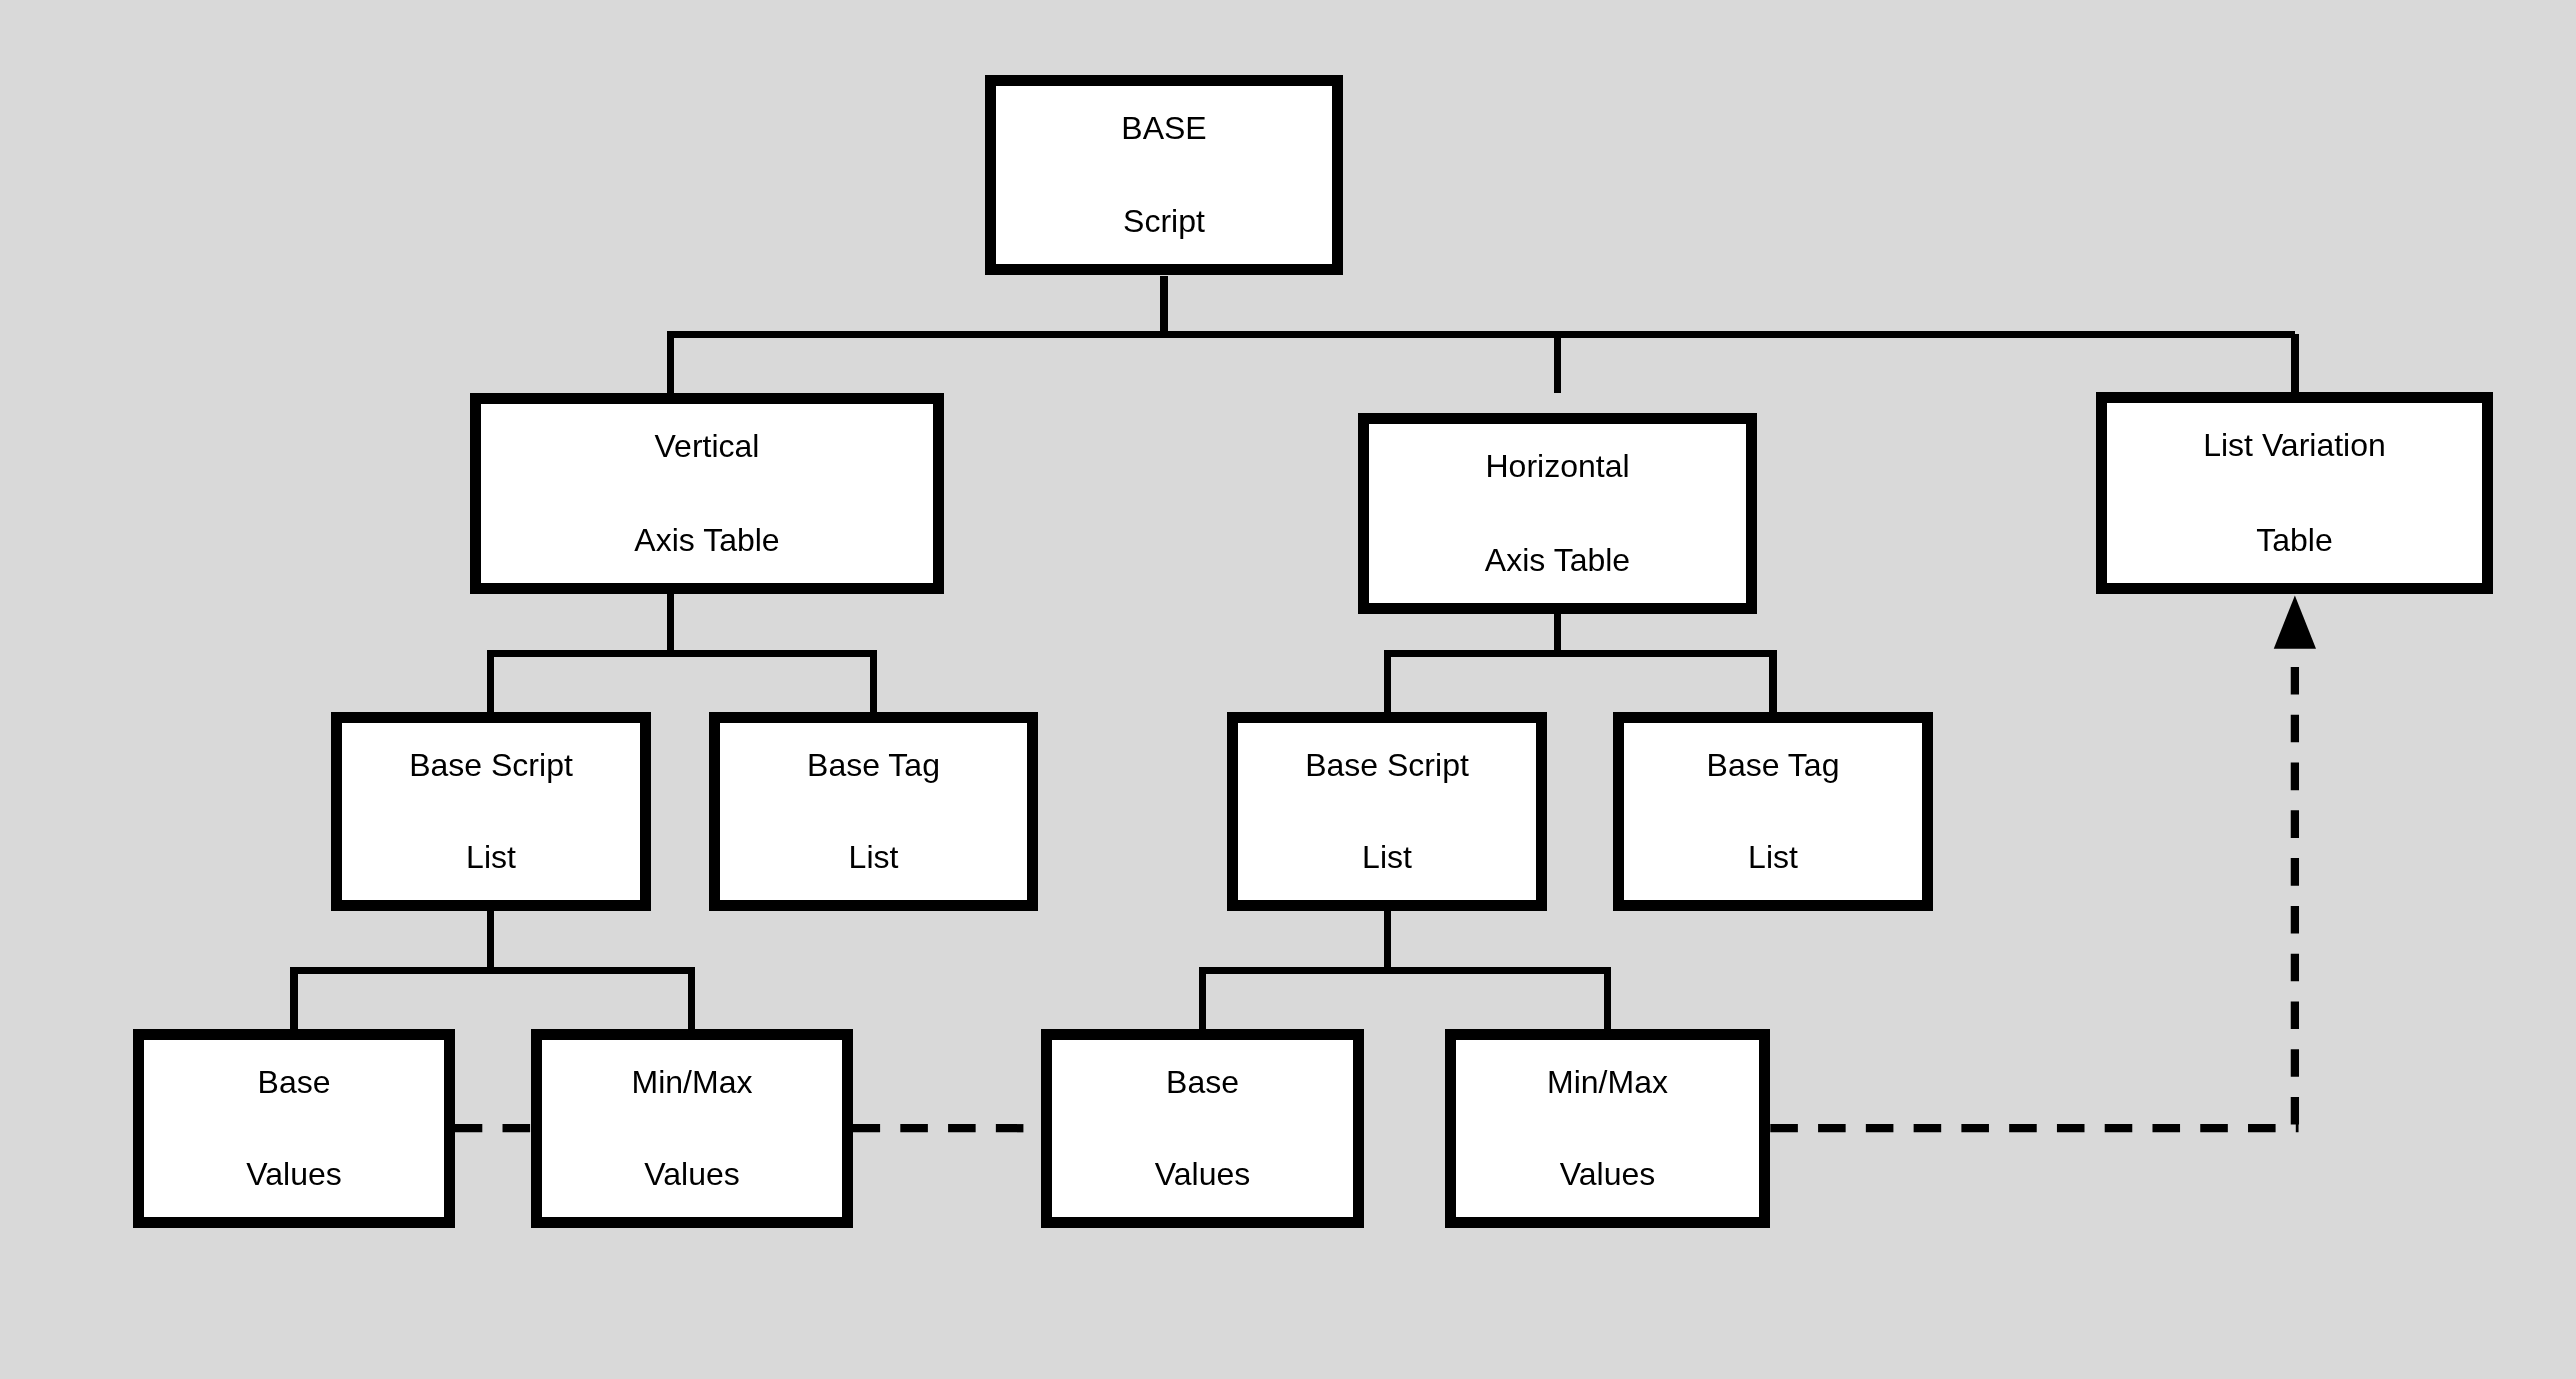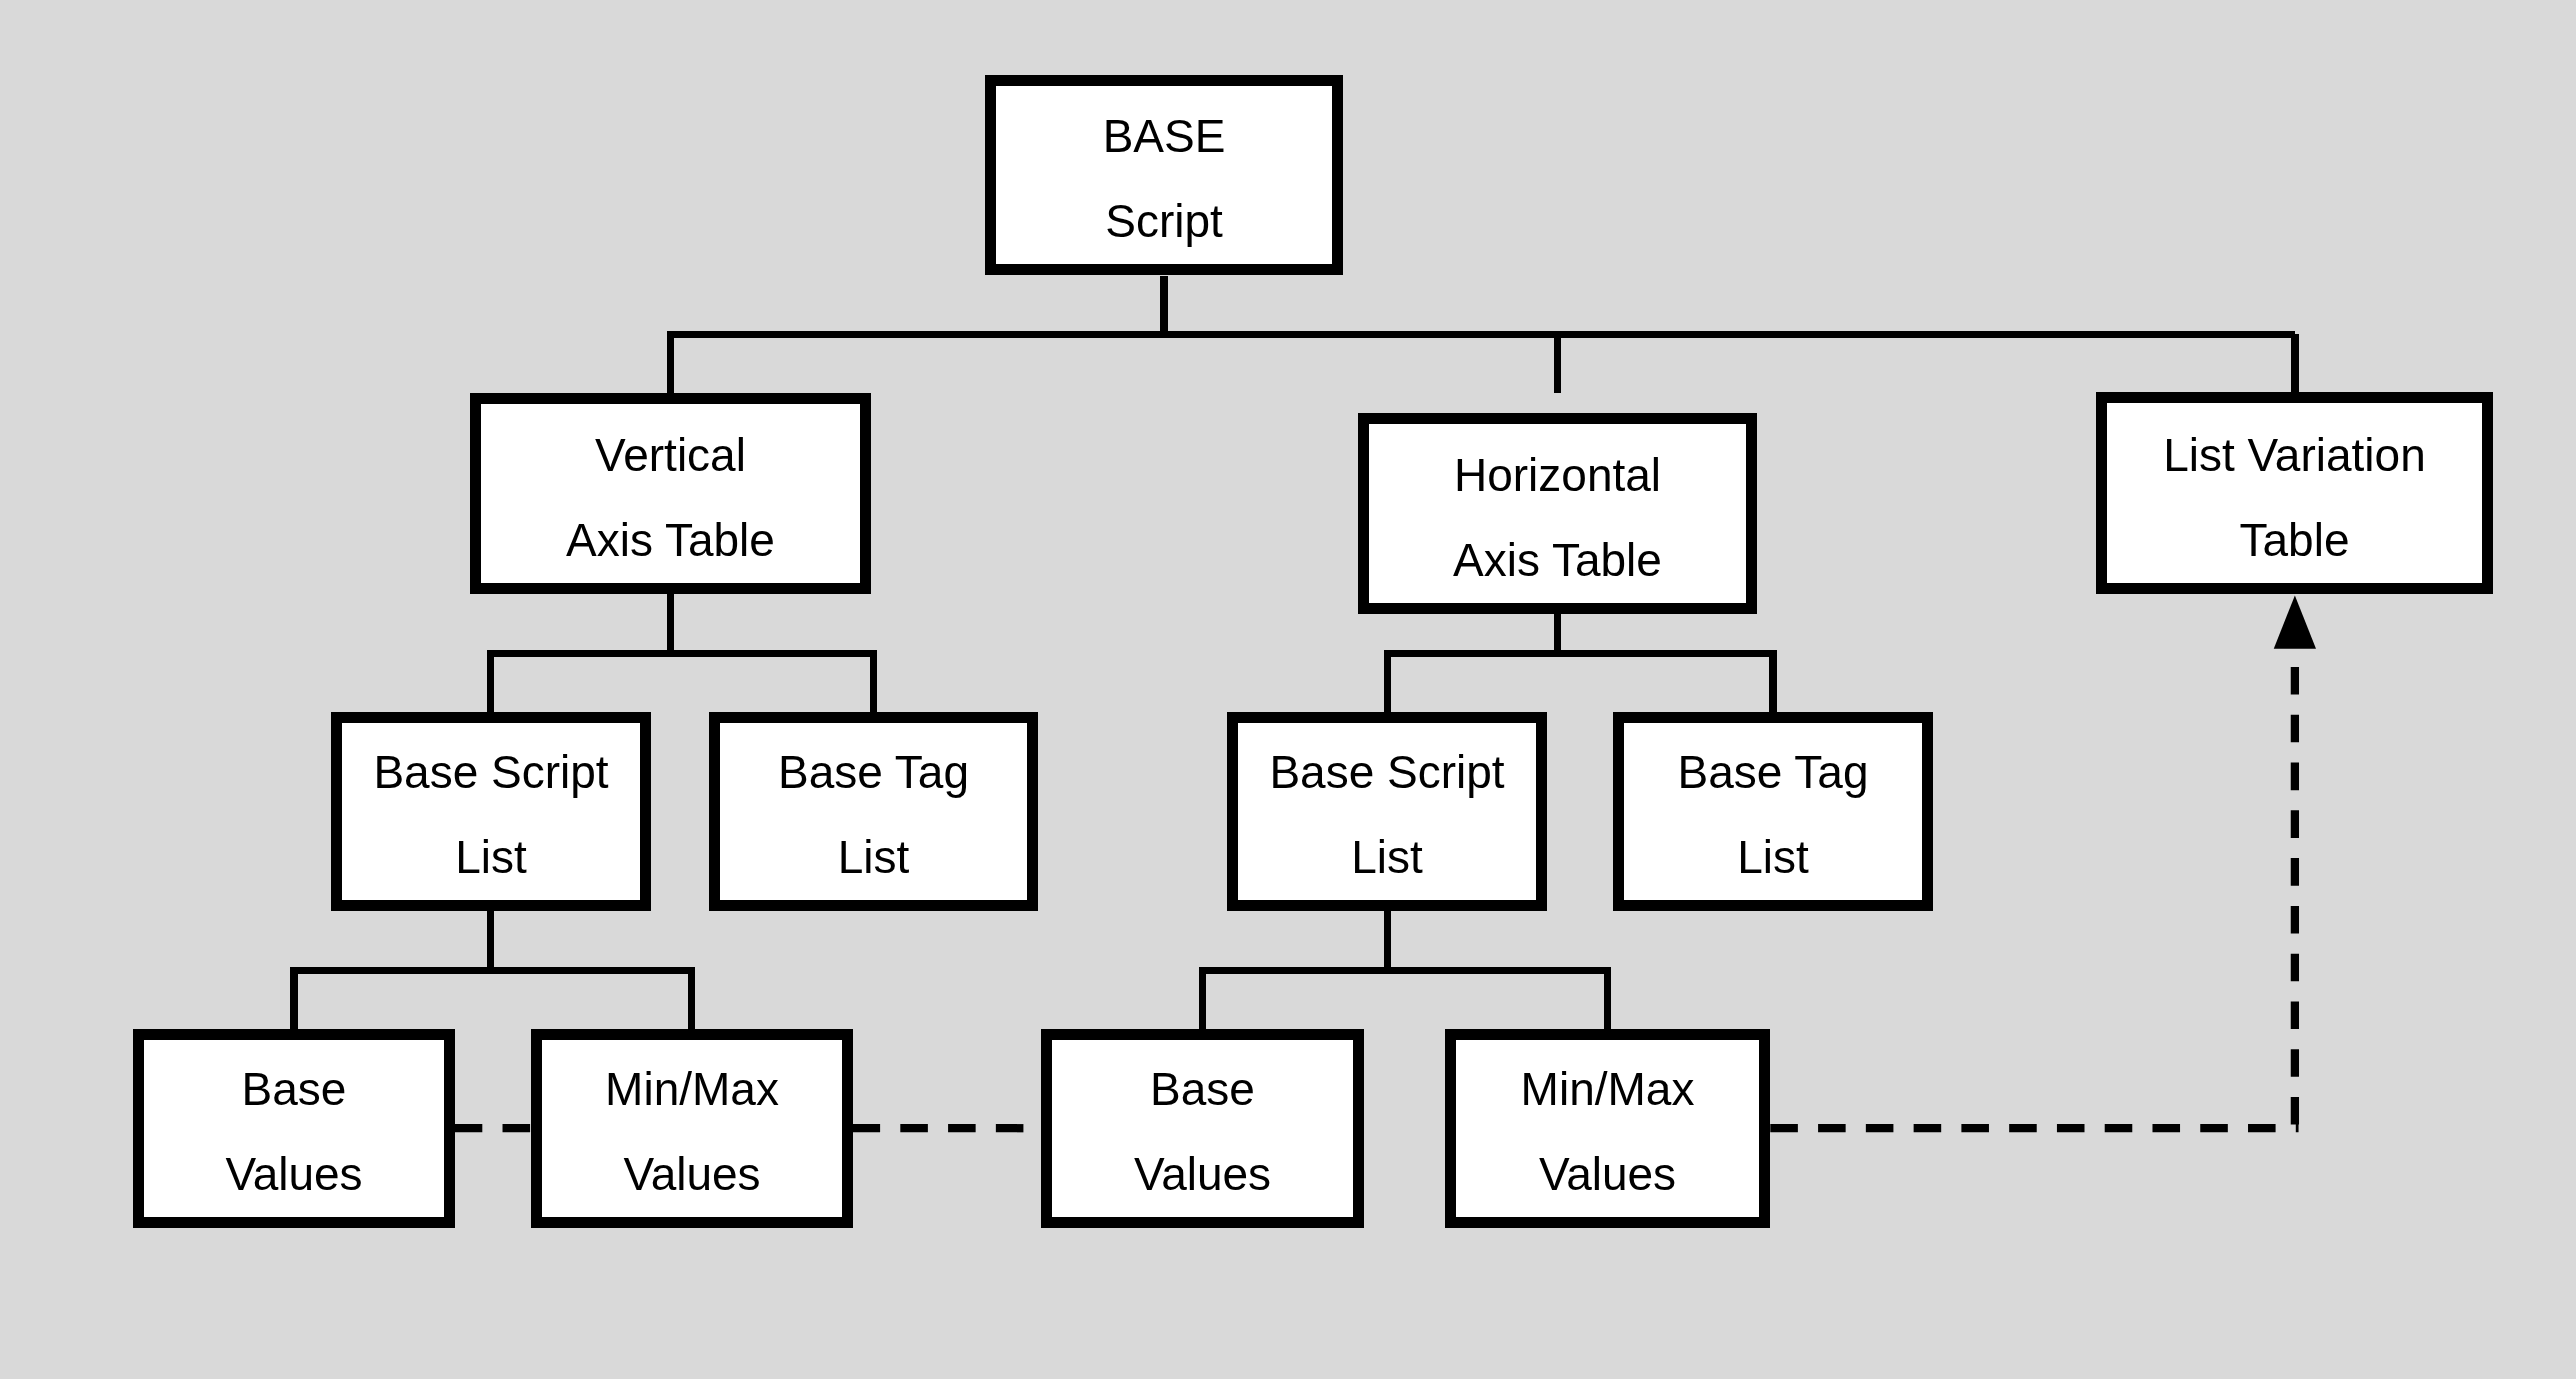--- a/index.html
+++ b/index.html
@@ -23,24 +23,24 @@
     height: 1380px;
   }
   .node {
     position: absolute;
     box-sizing: border-box;
     background: #ffffff;
     border: 11px solid #000000;
     display: flex;
     flex-direction: column;
     align-items: center;
-    justify-content: flex-end;
+    justify-content: space-between;
     text-align: center;
     color: #000000;
-    font-size: 46px;
+    font-size: 32px;
     line-height: 85px;
     white-space: nowrap;
   }
   .node span { display: block; }
 </style>
 </head>
 <body>
 
 <div id="canvas">
 
@@ -81,21 +81,21 @@
       <path d="M2498,1224 V706"></path>
     </g>
     <polygon points="2498,648 2475,706 2521,706" fill="#000000" stroke="none"></polygon>
   </svg>
 
   <div class="node" style="left:985px; top:75px; width:358px; height:200px;">
     <span>BASE</span>
     <span>Script</span>
   </div>
 
-  <div class="node" style="left:470px; top:393px; width:401px; height:201px;">
+  <div class="node" style="left:470px; top:393px; width:474px; height:201px;">
     <span>Vertical</span>
     <span>Axis Table</span>
   </div>
 
   <div class="node" style="left:1358px; top:393px; width:399px; height:201px;margin-top:20px;">
     <span>Horizontal</span>
     <span>Axis Table</span>
   </div>
 
   <div class="node" style="left:2096px; top:392px; width:397px; height:202px;">

